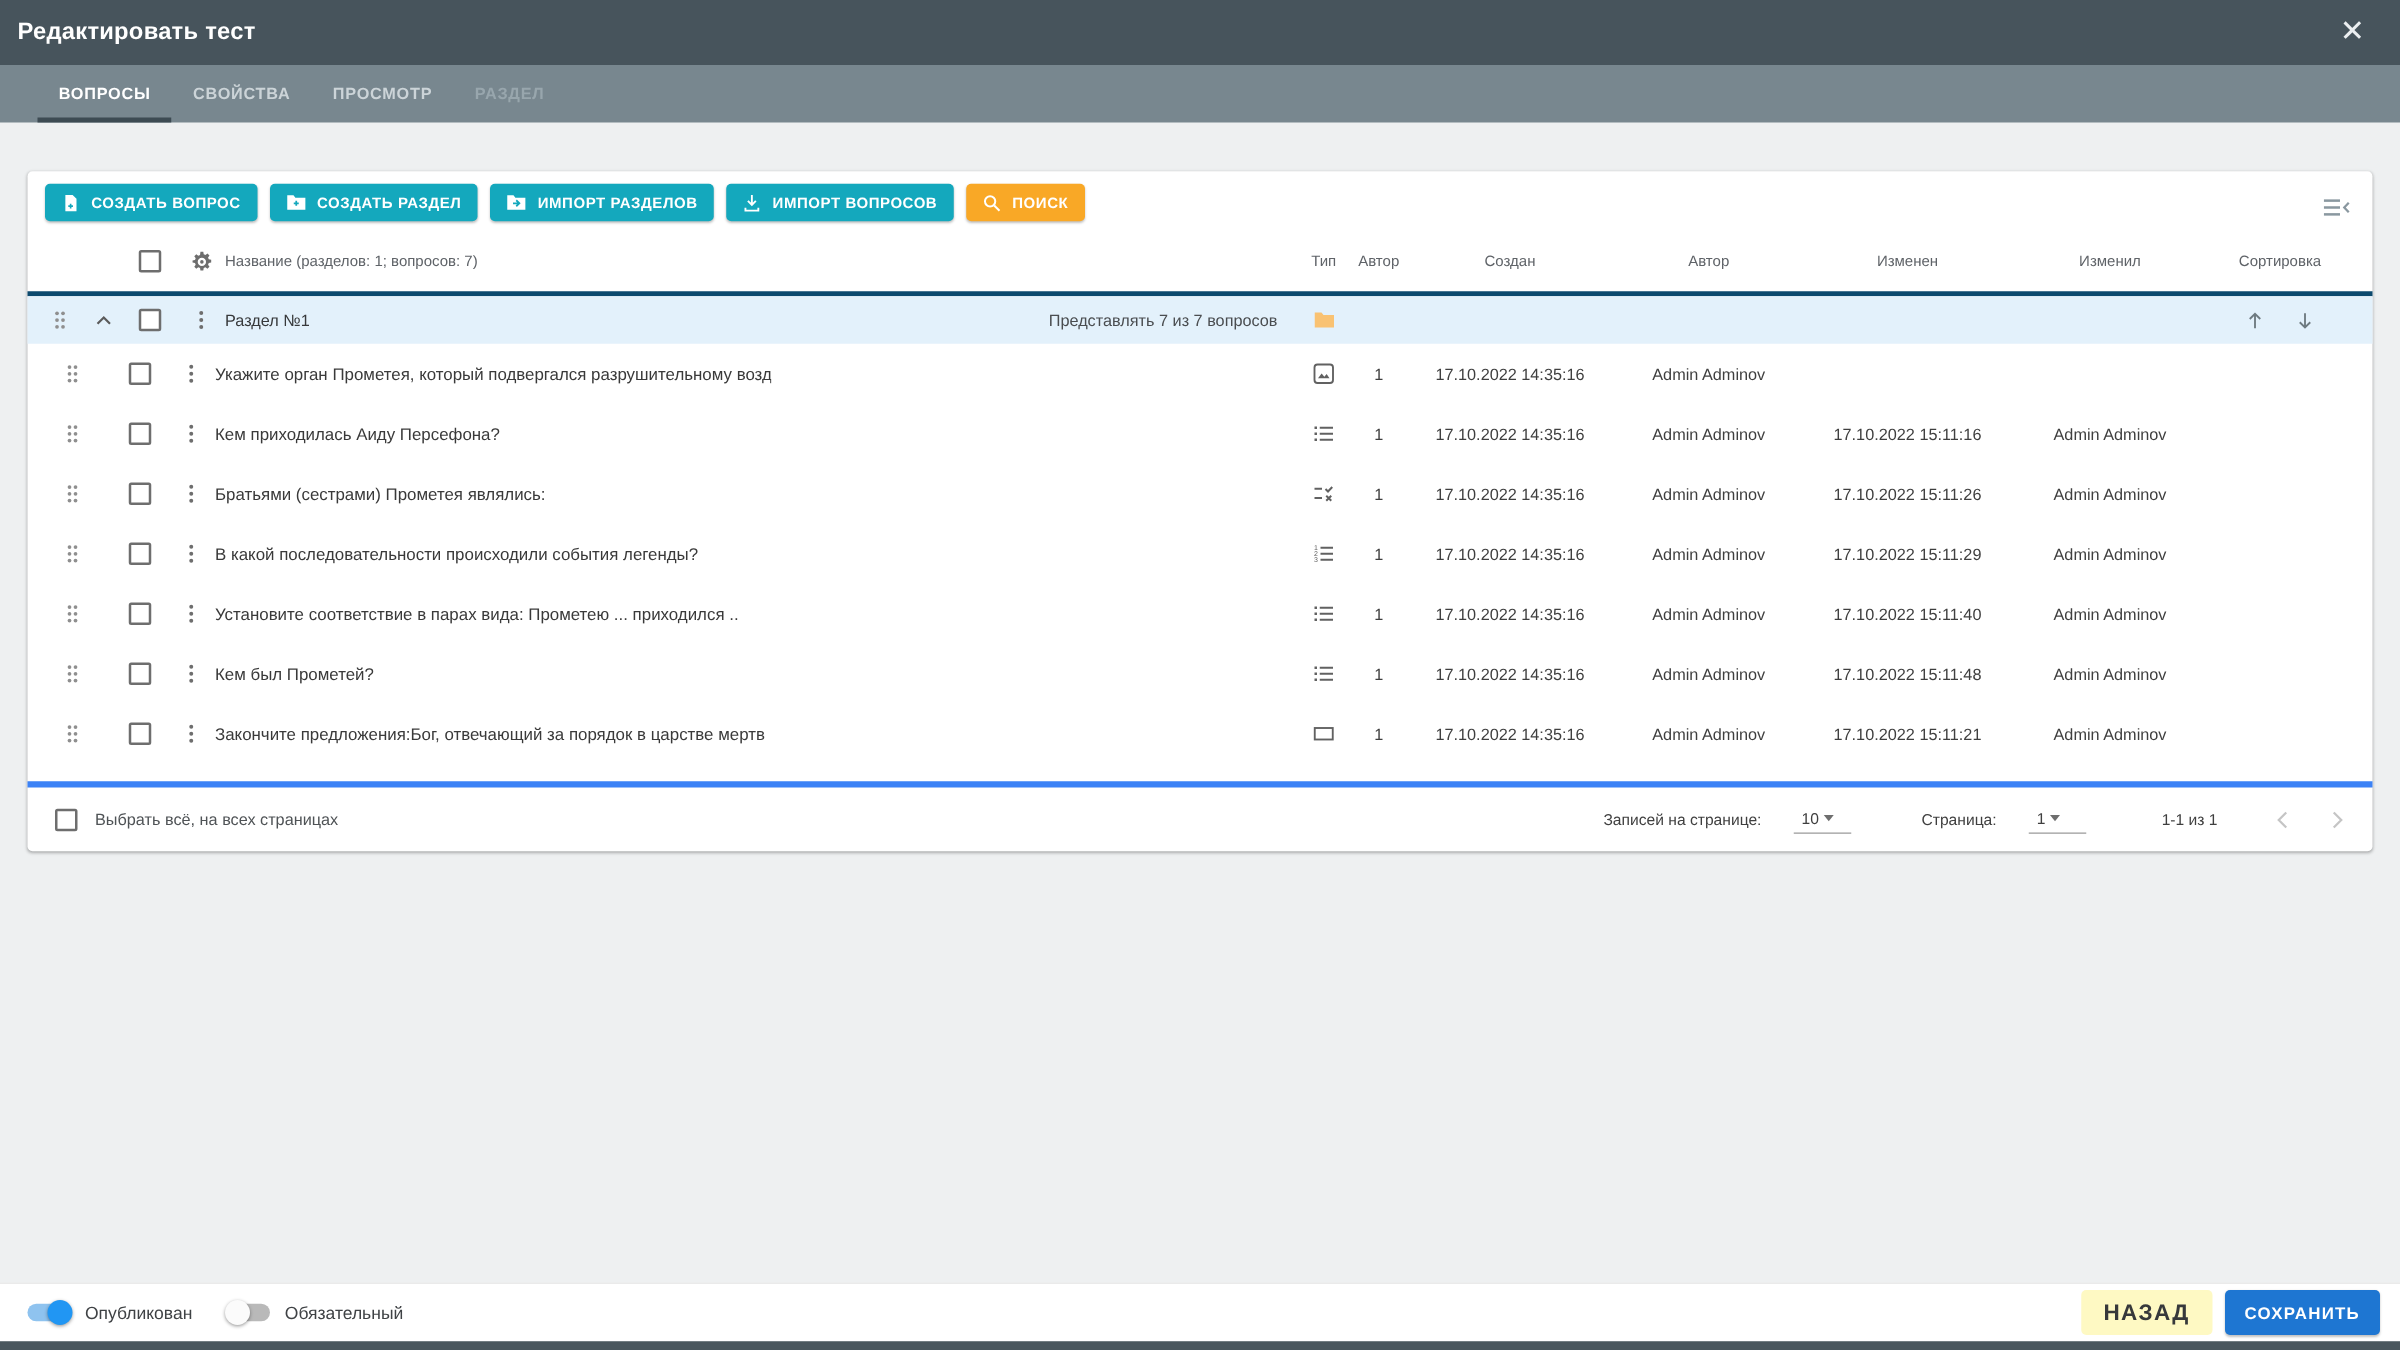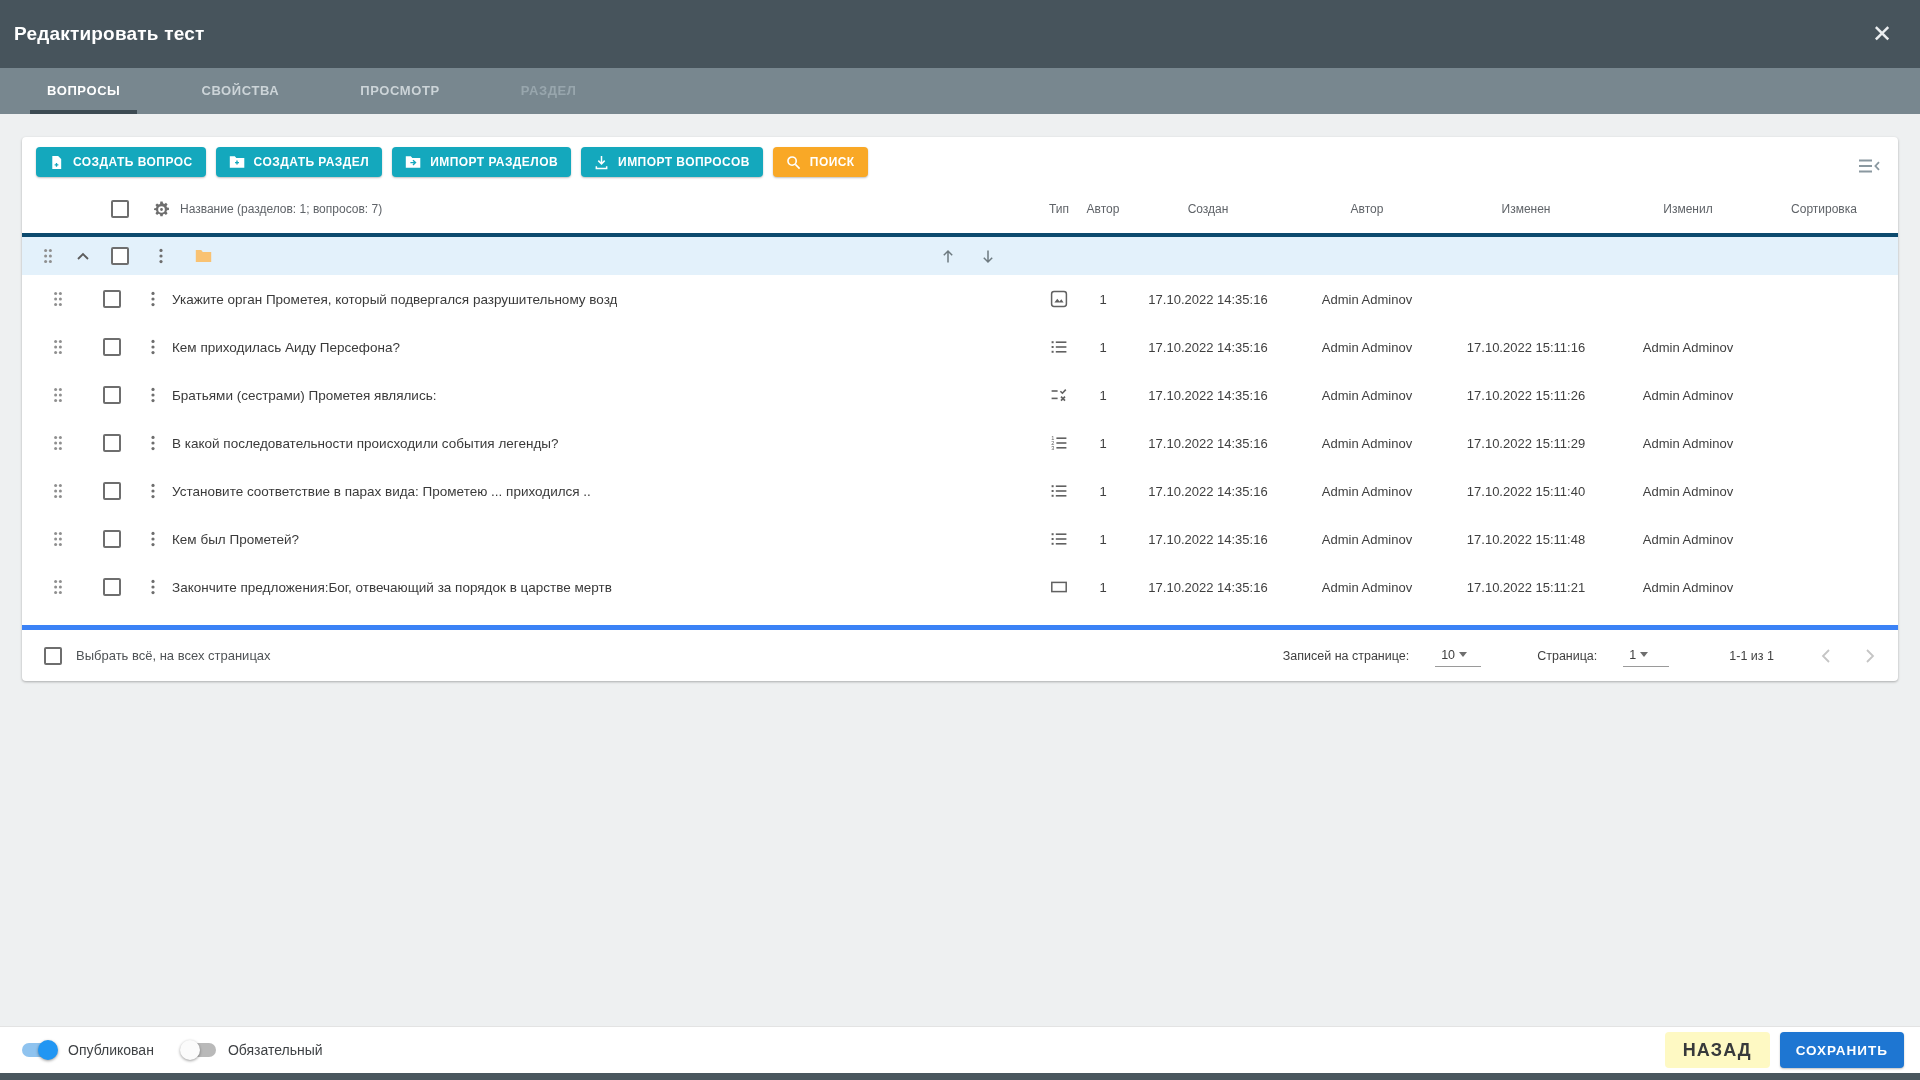--- a/index.html
+++ b/index.html
@@ -4,28 +4,28 @@
 <style>
   * { margin:0; padding:0; box-sizing:border-box; }
   html,body { width:1920px; height:1080px; overflow:hidden; }
   body {
     font-family:"Liberation Sans","DejaVu Sans",sans-serif;
     background:#eef0f1; position:relative;
   }
 
   
   .app-header {
-    height:68px; background:#47545c; color:#fff;
+    height:52px; background:#47545c; color:#fff;
     display:flex; align-items:center; padding:0 22px 0 14px;
   }
   .app-header .title { font-size:19px; font-weight:700; letter-spacing:.2px; flex:1; }
   .close-x { font-size:24px; color:#eceff1; cursor:pointer; line-height:1; padding:4px 6px; }
 
   
-  .tabs-bar { height:46px; background:#78878f; display:flex; padding-left:30px;gap:47px; }
+  .tabs-bar { height:46px; background:#78878f; display:flex; padding-left:30px; }
   .tab {
     height:46px; line-height:46px; padding:0 17px; font-size:13px; font-weight:700;
     letter-spacing:.6px; color:#ccd4d8; position:relative; cursor:pointer;
   }
   .tab.active { color:#ffffff; }
   .tab.active::after { content:""; position:absolute; left:0; right:0; bottom:0; height:4px; background:#3d4b53; }
   .tab.disabled { color:#98a6ad; cursor:default; }
 
   
   .card {
@@ -245,20 +245,24 @@
       </span>
     <span class="c-kebab">
       <svg width="4" height="16" viewBox="0 0 4 16">
           <g fill="#6e6e6e">
             <circle cx="2" cy="2.4" r="1.6"></circle>
             <circle cx="2" cy="8" r="1.6"></circle>
             <circle cx="2" cy="13.6" r="1.6"></circle>
           </g>
         </svg>
     </span>
+    <span class="c-name">
+      <span class="section-title">Раздел №1</span>
+      <span class="section-info">Представлять 7 из 7 вопросов</span>
+    </span>
     <span class="c-type">
       <svg width="17" height="14" viewBox="0 0 17 14">
           <path d="M.8 1h5.4l1.6 1.9h8.4V13H.8z" fill="#f9c272"></path>
         </svg>
     </span>
     <span class="c-score"></span>
     <span class="c-created"></span>
     <span class="c-author"></span>
     <span class="c-modified"></span>
     <span class="c-modifiedby"></span>

